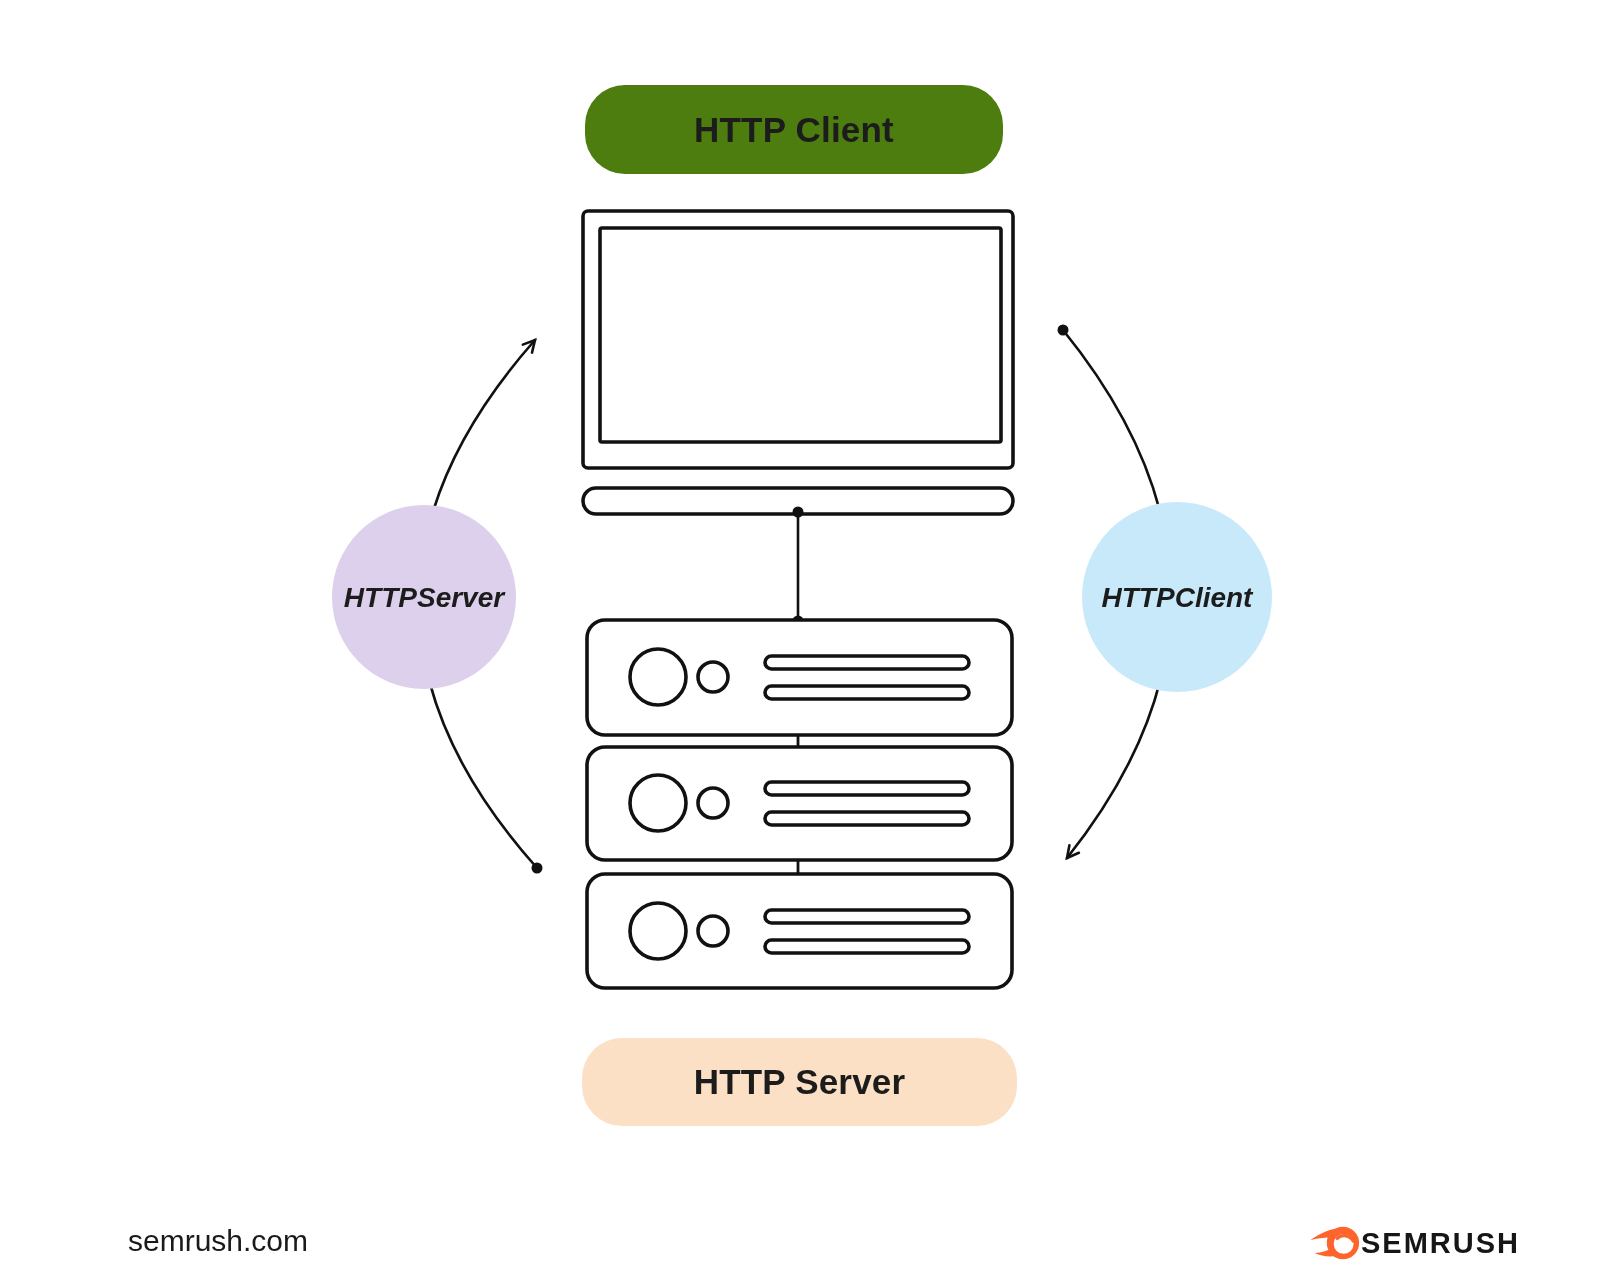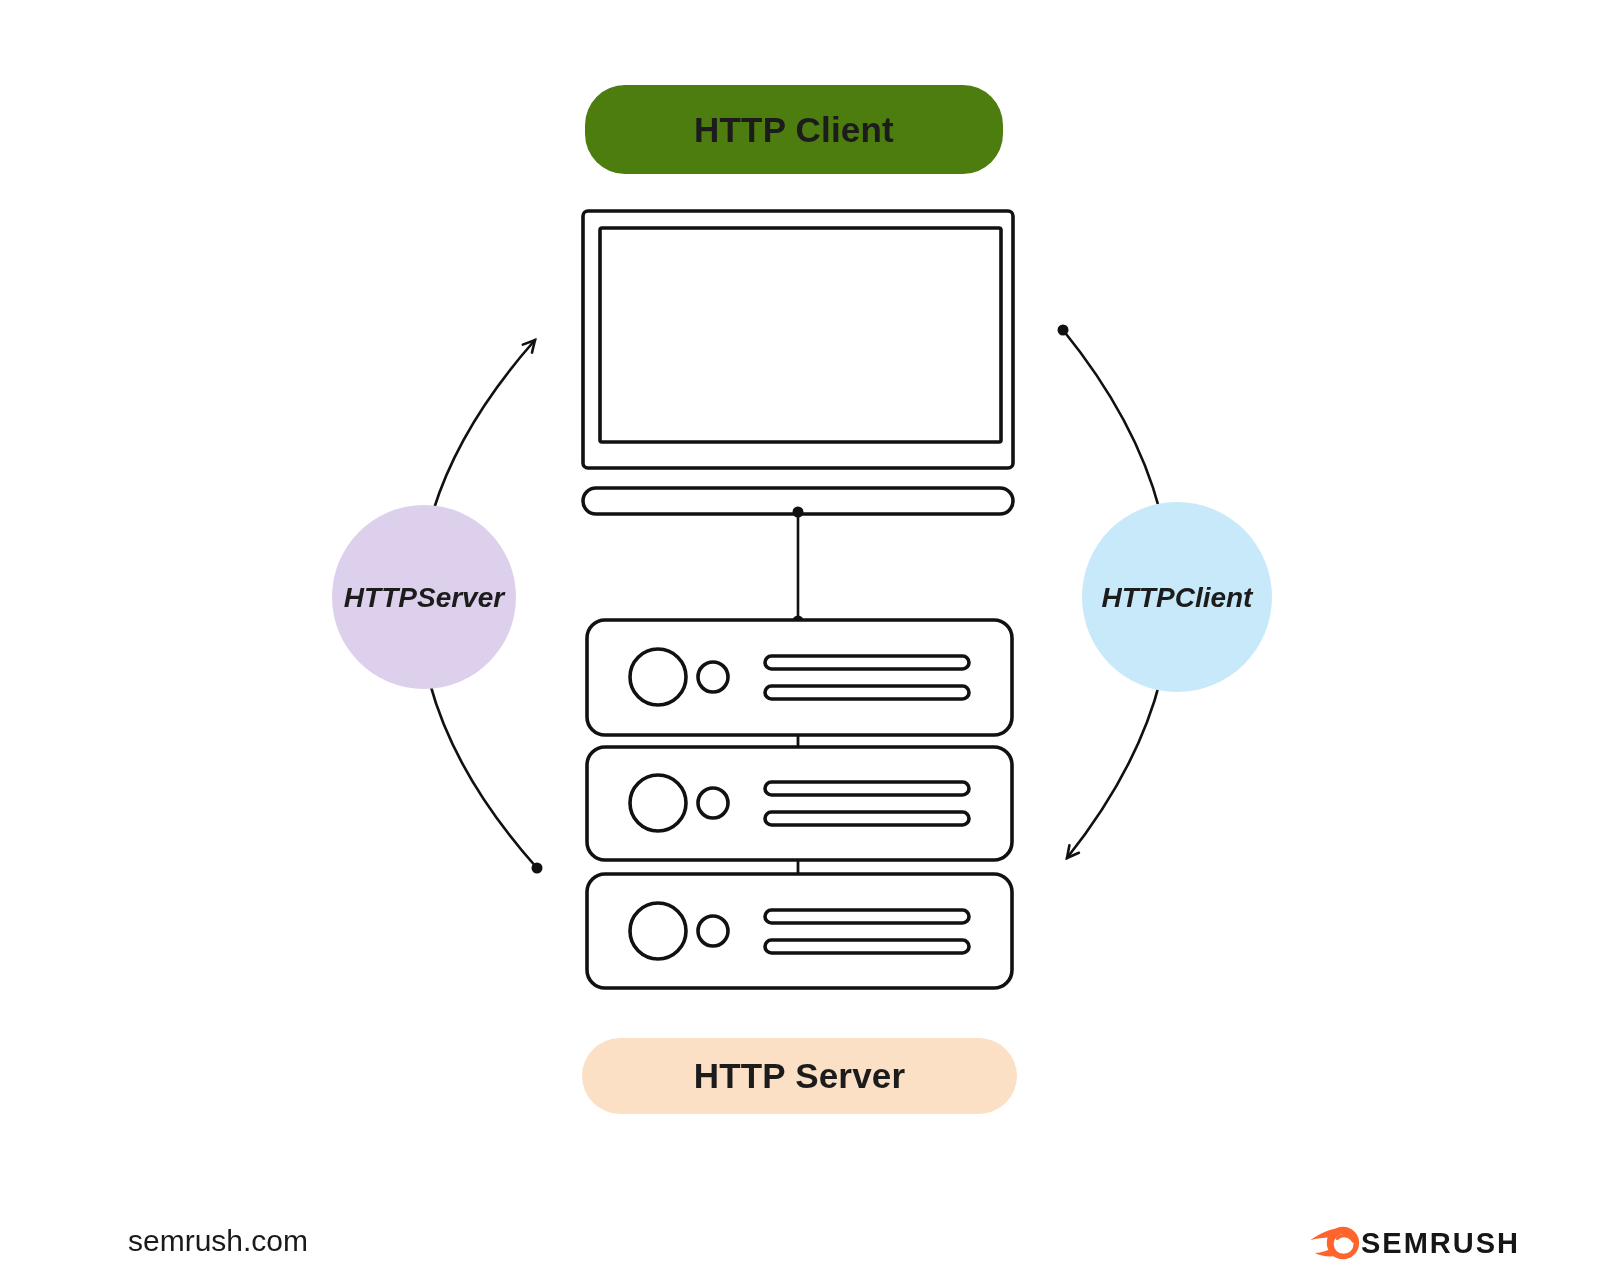--- a/index.html
+++ b/index.html
@@ -7,21 +7,21 @@
     position:relative;width:1600px;height:1288px;background:#ffffff;
     font-family:"Liberation Sans",sans-serif;overflow:hidden;
   }
   .art{position:absolute;left:0;top:0;width:1600px;height:1288px;}
   .pill{
     position:absolute;display:flex;align-items:center;justify-content:center;
     border-radius:40px;font-weight:700;font-size:35px;color:#1c1c1c;
     letter-spacing:0.2px;
   }
   .pill-client{left:585px;top:85px;width:418px;height:89px;background:#4d7c0f;}
-  .pill-server{left:582px;top:1038px;width:435px;height:76px;background:#FCE0C6;}
+  .pill-server{left:582px;top:1038px;width:435px;height:88px;background:#FCE0C6;}
   .bubble{
     position:absolute;border-radius:50%;display:flex;flex-direction:row;
     align-items:center;justify-content:center;text-align:center;
     font-weight:700;font-size:28px;line-height:43px;color:#1c1c1c;font-style:italic;
   }
   .bubble-reply{left:332px;top:505px;width:184px;height:184px;background:#DDD0EC;}
   .bubble-request{left:1082px;top:502px;width:190px;height:190px;background:#C8E9FA;}
   .site-credit{
     position:absolute;left:85px;top:1224px;font-size:30px;color:#1a1a1a;margin-left:43px;
   }

